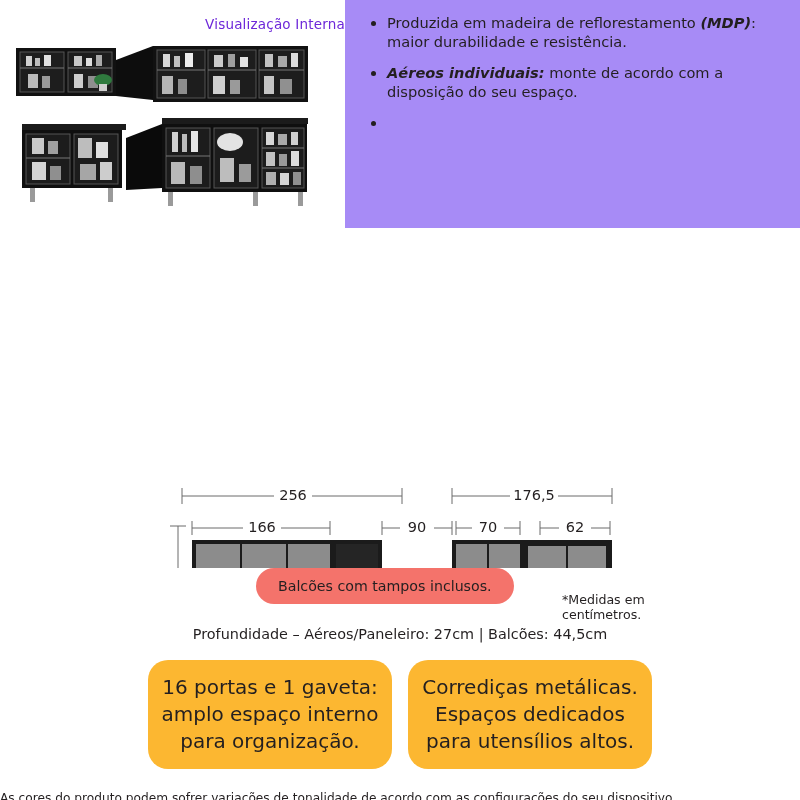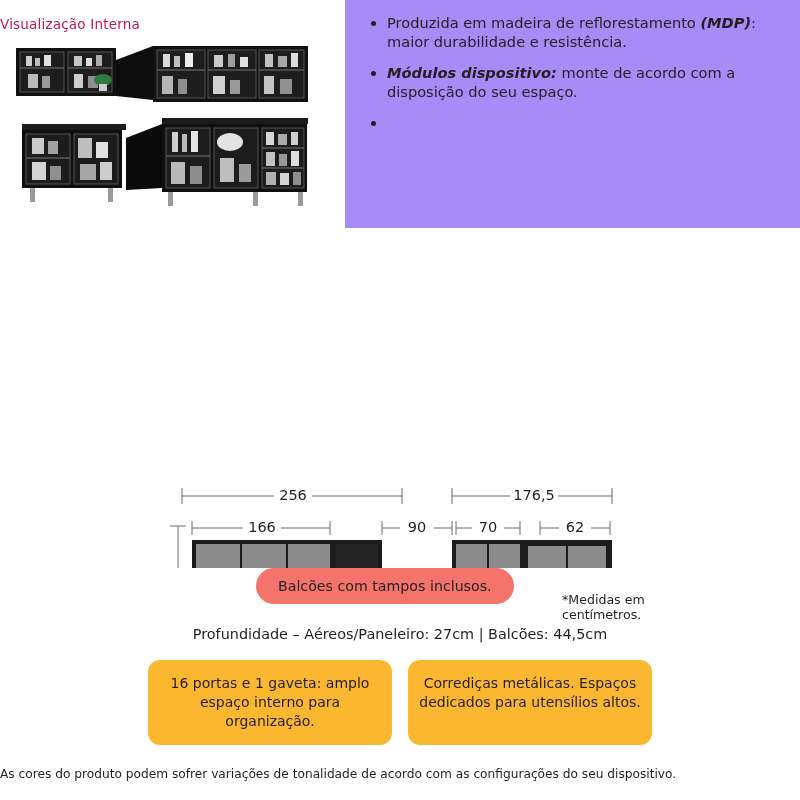--- a/index.html
+++ b/index.html
@@ -20,23 +20,23 @@
   .top {
     display: flex;
     width: 800px;
     height: 228px;
   }
   .top-left {
     width: 345px;
     position: relative;
   }
   .viz-title {
-    text-align: left;
+    text-align: right;
     font-size: 13.5px;
-    color: #be185d;
+    color: #6d28d9;
     padding-top: 16px;
     letter-spacing: .2px;
   }
   .kitchen-render {
     position: absolute;
     left: 8px;
     top: 38px;
     width: 330px;
     height: 180px;
   }
@@ -111,25 +111,25 @@
 
   
   .cards {
     display: flex;
     justify-content: center;
     gap: 16px;
     margin-top: 18px;
   }
   .card {
     background: #fcb731;
-    border-radius: 12px;
+    border-radius: 20px;
     width: 224px;
     padding: 14px 10px;
     text-align: center;
-    font-size: 14px;
+    font-size: 20px;
     line-height: 1.35;
     color: #231f20;
   }
 
   .footnote {
     text-align: left;
     font-size: 12.2px;
     color: #231f20;
     margin-top: 22px;
   }
@@ -243,21 +243,21 @@
     <ul class="bullets">
       <li>
         <span class="dot"></span>
         <span>
           <span>Produzida em madeira de reflorestamento </span><span class="b">(MDP)</span><span>: maior durabilidade e resistência.</span>
         </span>
       </li>
       <li>
         <span class="dot"></span>
         <span>
-          <span class="b">Módulos dispositivo:</span><span> monte de acordo com a disposição do seu espaço.</span>
+          <span class="b">Aéreos individuais:</span><span> monte de acordo com a disposição do seu espaço.</span>
         </span>
       </li>
       <li>
         <span class="dot"></span>
       </li>
     </ul>
   </div>
 </div>
 
 <div class="diagram">

